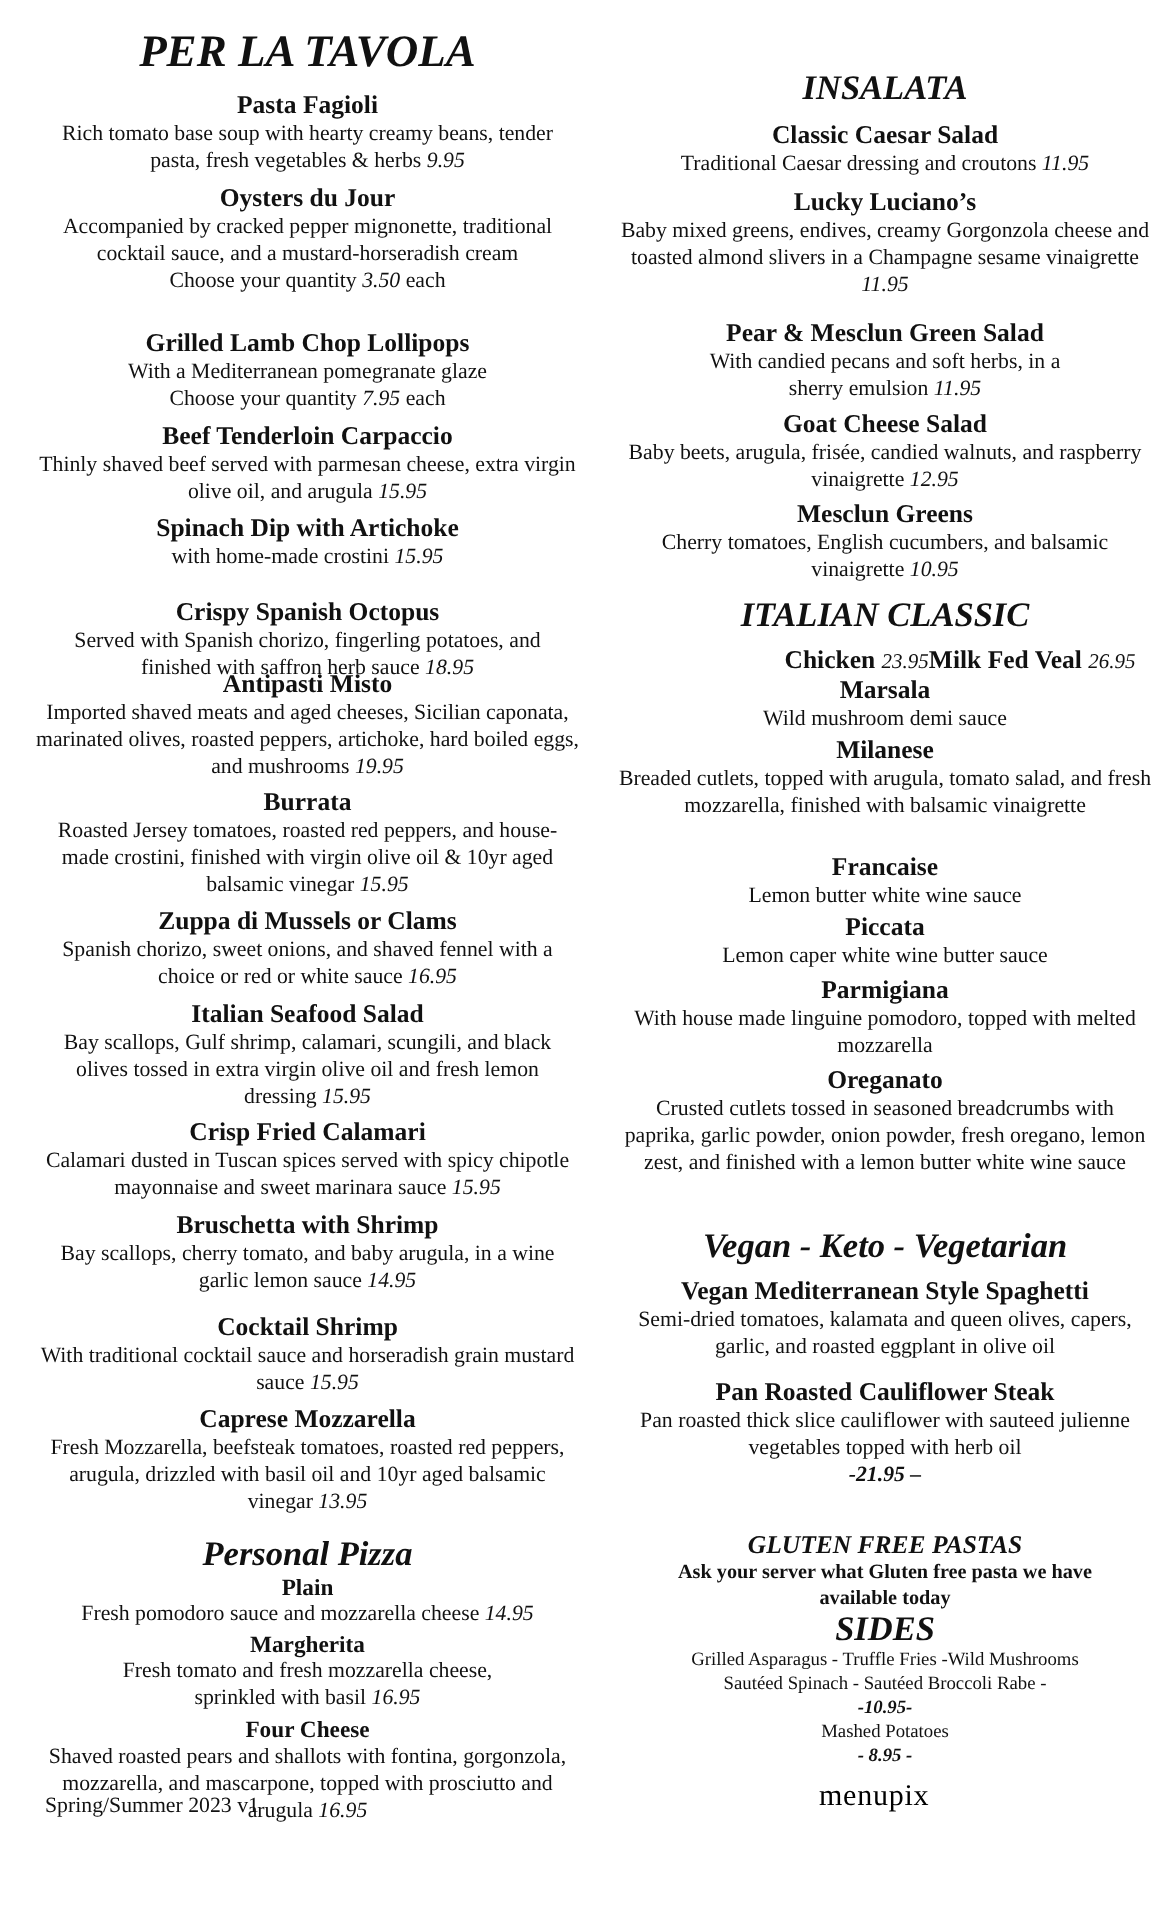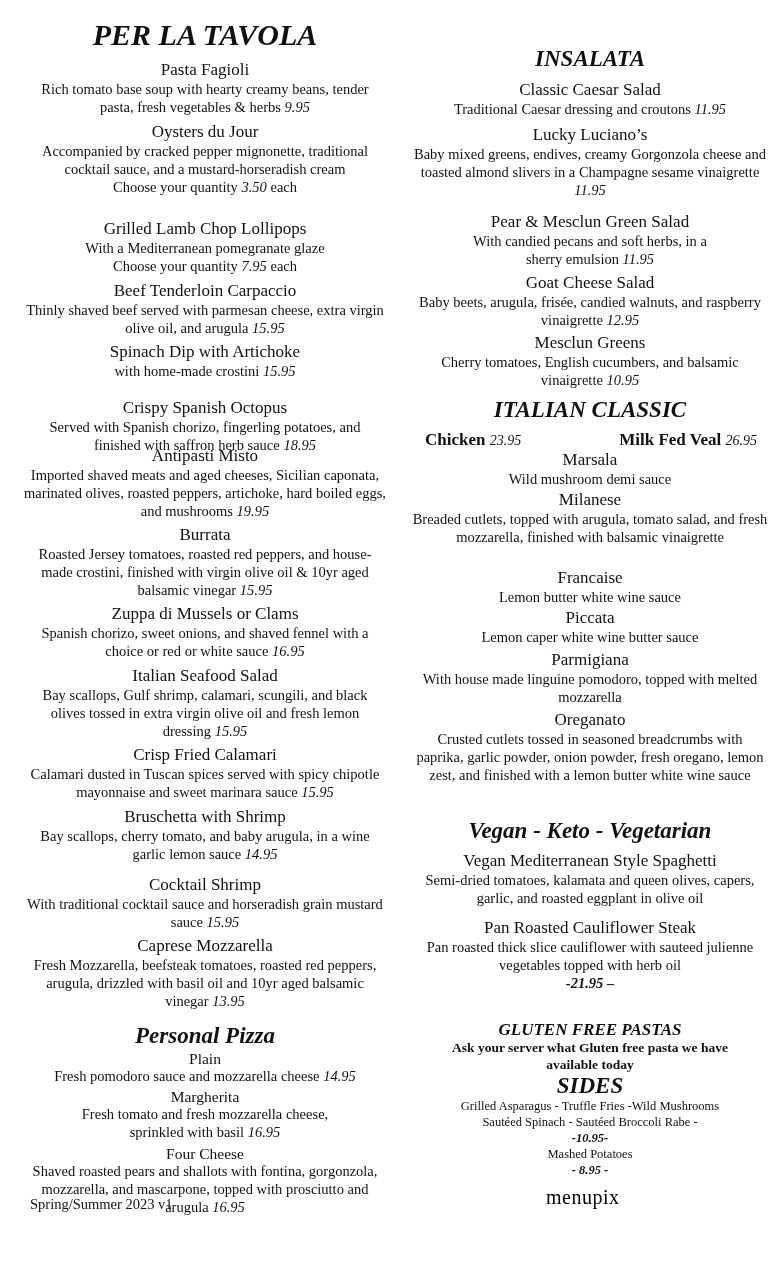--- a/index.html
+++ b/index.html
@@ -5,30 +5,30 @@
   * { margin: 0; padding: 0; box-sizing: border-box; }
   html, body { width: 780px; height: 1284px; background: #ffffff; overflow: hidden; }
   body { font-family: "Liberation Serif", "DejaVu Serif", serif; color: #111; position: relative; }
   .col { position: absolute; top: 0; text-align: center; }
   .col-left { left: 20px; width: 370px; }
   .col-right { left: 405px; width: 370px; }
   .sec-title { font-style: italic; font-weight: bold; }
   .h-big { font-size: 30px; line-height: 34px; }
   .h-mid { font-size: 23px; line-height: 26px; text-align: center; }
   .h-sm { font-size: 17px; line-height: 19px; }
-  .item-name { font-weight: normal; font-size: 17px; line-height: 20px; }
+  .item-name { font-weight: bold; font-size: 17px; line-height: 20px; }
   .item-name.sm { font-size: 15.5px; line-height: 17px; }
   .desc { font-size: 14.5px; line-height: 18px; }
   .desc.sm { font-size: 12.5px; line-height: 16px; }
   .price { font-style: italic; }
   .block { position: absolute; left: 0; width: 100%; }
   .bold { font-weight: bold; }
   .footer-note { position: absolute; left: 30px; top: 1196px; font-size: 14.5px; }
   .watermark { position: absolute; left: 546px; top: 1186px; font-family: Liberation Serif, serif; font-size: 20px; color: #000000; letter-spacing: 0.5px; font-weight: 300; }
-  .classic-row { display: flex; justify-content: space-between; padding: 0 18px 0 20px; font-size: 17px; line-height: 20px; }
+  .classic-row { display: flex; justify-content: flex-end; padding: 0 18px 0 20px; font-size: 17px; line-height: 20px; }
   .classic-row .p { font-style: italic; font-weight: normal; font-size: 14px; }
 </style>
 </head>
 <body>
 
 <div class="col col-left">
   <div class="block" style="top:18px;">
     <div class="sec-title h-big">PER LA TAVOLA</div>
   </div>
 

